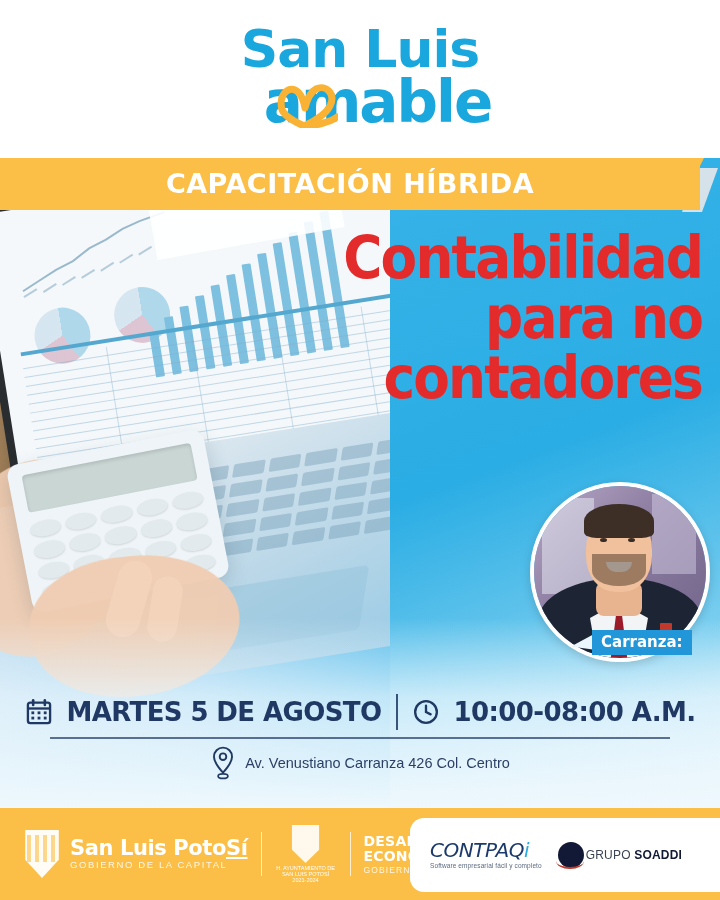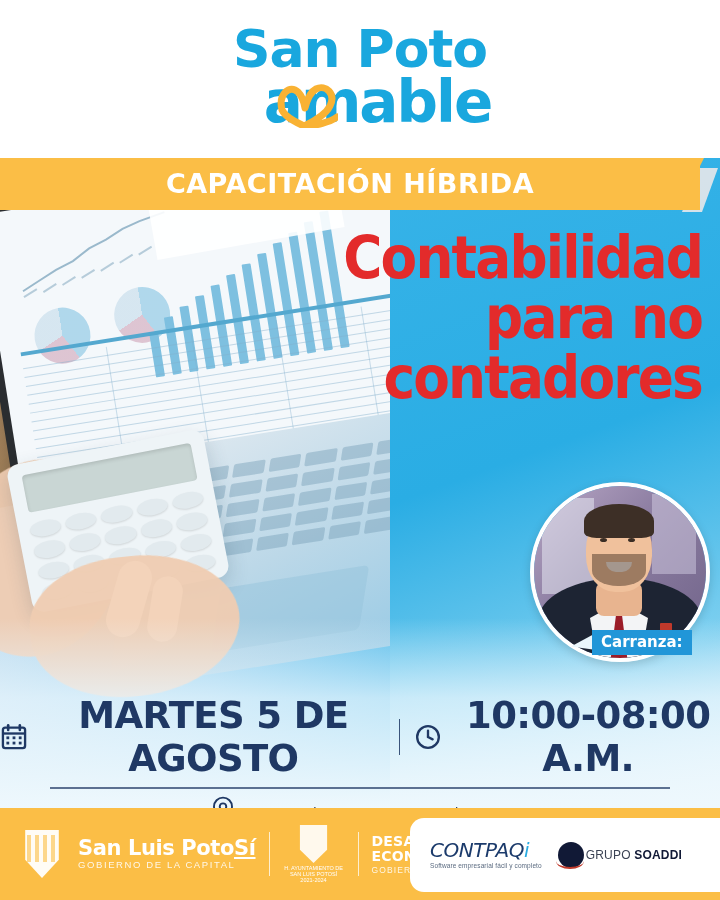--- a/index.html
+++ b/index.html
@@ -112,32 +112,32 @@
       font-size:15px;padding:3px 9px 4px;z-index:26;font-family:"DejaVu Sans",sans-serif;}
   .imparte-fold{position:absolute;left:572px;top:632px;width:0;height:0;z-index:25;
       border-bottom:16px solid #eaf6fc;border-left:22px solid transparent;transform:rotate(8deg);}
   .namebar{position:absolute;left:358px;top:652px;background:#2196D8;color:#ffffff;font-weight:bold;
       font-size:25px;padding:4px 10px 6px;z-index:26;letter-spacing:-.3px;
       font-family:"DejaVu Sans",sans-serif;}
 
   
   .info{position:absolute;left:0;top:694px;width:720px;z-index:28;color:#1F3864;text-align:center;}
   .info-row1{display:flex;align-items:center;justify-content:center;gap:14px;
-      font-family:"DejaVu Sans",sans-serif;font-weight:bold;font-size:37px;letter-spacing:-.6px;}
+      font-family:"DejaVu Sans",sans-serif;font-weight:bold;font-size:26px;letter-spacing:-.6px;}
   .vdiv{width:2px;height:36px;background:#1F3864;opacity:.85;}
   .hline{width:620px;height:2px;background:#1F3864;opacity:.7;margin:7px auto 0;}
   .info-row2{display:flex;align-items:center;justify-content:center;gap:9px;margin-top:7px;}
   .place-main{font-family:"DejaVu Sans",sans-serif;font-weight:bold;font-size:22px;letter-spacing:-.4px;
       line-height:24px;}
   .place-sub{font-size:14.5px;line-height:18px;color:#2b3f66;}
 
   
   .footer{position:absolute;left:0;top:808px;width:720px;height:92px;background:#FBBE46;z-index:35;}
   .f-inner{display:flex;align-items:center;height:92px;padding-left:22px;gap:0;}
-  .f-item{display:flex;align-items:center;gap:16px;}
+  .f-item{display:flex;align-items:center;gap:8px;}
   .f-sep{width:1px;height:44px;background:rgba(255,255,255,.75);margin:0 13px;}
   .shield{width:40px;height:48px;background:#ffffff;
       clip-path:polygon(8% 0,92% 0,92% 62%,50% 100%,8% 62%);opacity:.95;position:relative;}
   .shield-in{position:absolute;left:5px;top:5px;right:5px;bottom:16px;
       background:repeating-linear-gradient(90deg,#FBBE46 0 4px,#ffffff 4px 8px);opacity:.6;}
   .f-slp{font-family:"DejaVu Sans",sans-serif;font-weight:bold;font-size:21px;color:#ffffff;
       letter-spacing:-.4px;line-height:22px;}
   .f-slp u{text-decoration:underline;}
   .f-sub{font-size:9.5px;color:rgba(255,255,255,.88);letter-spacing:1.6px;line-height:12px;}
   .seal{width:34px;height:38px;border-radius:3px;background:rgba(255,255,255,.9);
@@ -325,21 +325,21 @@
     <div class="hand hand-b"></div>
     <div class="finger" style="left:112px;top:402px;width:34px;height:78px;transform:rotate(16deg);"></div>
     <div class="finger" style="left:150px;top:418px;width:30px;height:66px;transform:rotate(9deg);"></div>
 
     <div class="bg-blue-right"></div>
     <div class="bg-white-fade"></div>
   </div>
 
   <div class="logo-zone">
     <div class="logo-wrap">
-      <div class="logo-san">San Poto</div>
+      <div class="logo-san">San Luis</div>
       <div class="logo-amable-row">
         <div class="logo-amable">amable</div>
         <svg class="heart-m" viewBox="0 0 62 52">
           <path d="M6 34 C2 18,14 8,22 16 C26 20,28 26,29 32 C31 24,34 16,40 13 C50 8,60 18,54 30
                    C49 40,36 46,28 50 C20 46,10 42,6 34 Z" fill="none" stroke="#F9B233" stroke-width="7" stroke-linecap="round" stroke-linejoin="round"></path>
           <path d="M28 50 C40 50,54 46,61 41" fill="none" stroke="#F9B233" stroke-width="7" stroke-linecap="round"></path>
         </svg>
       </div>
     </div>
   </div>

